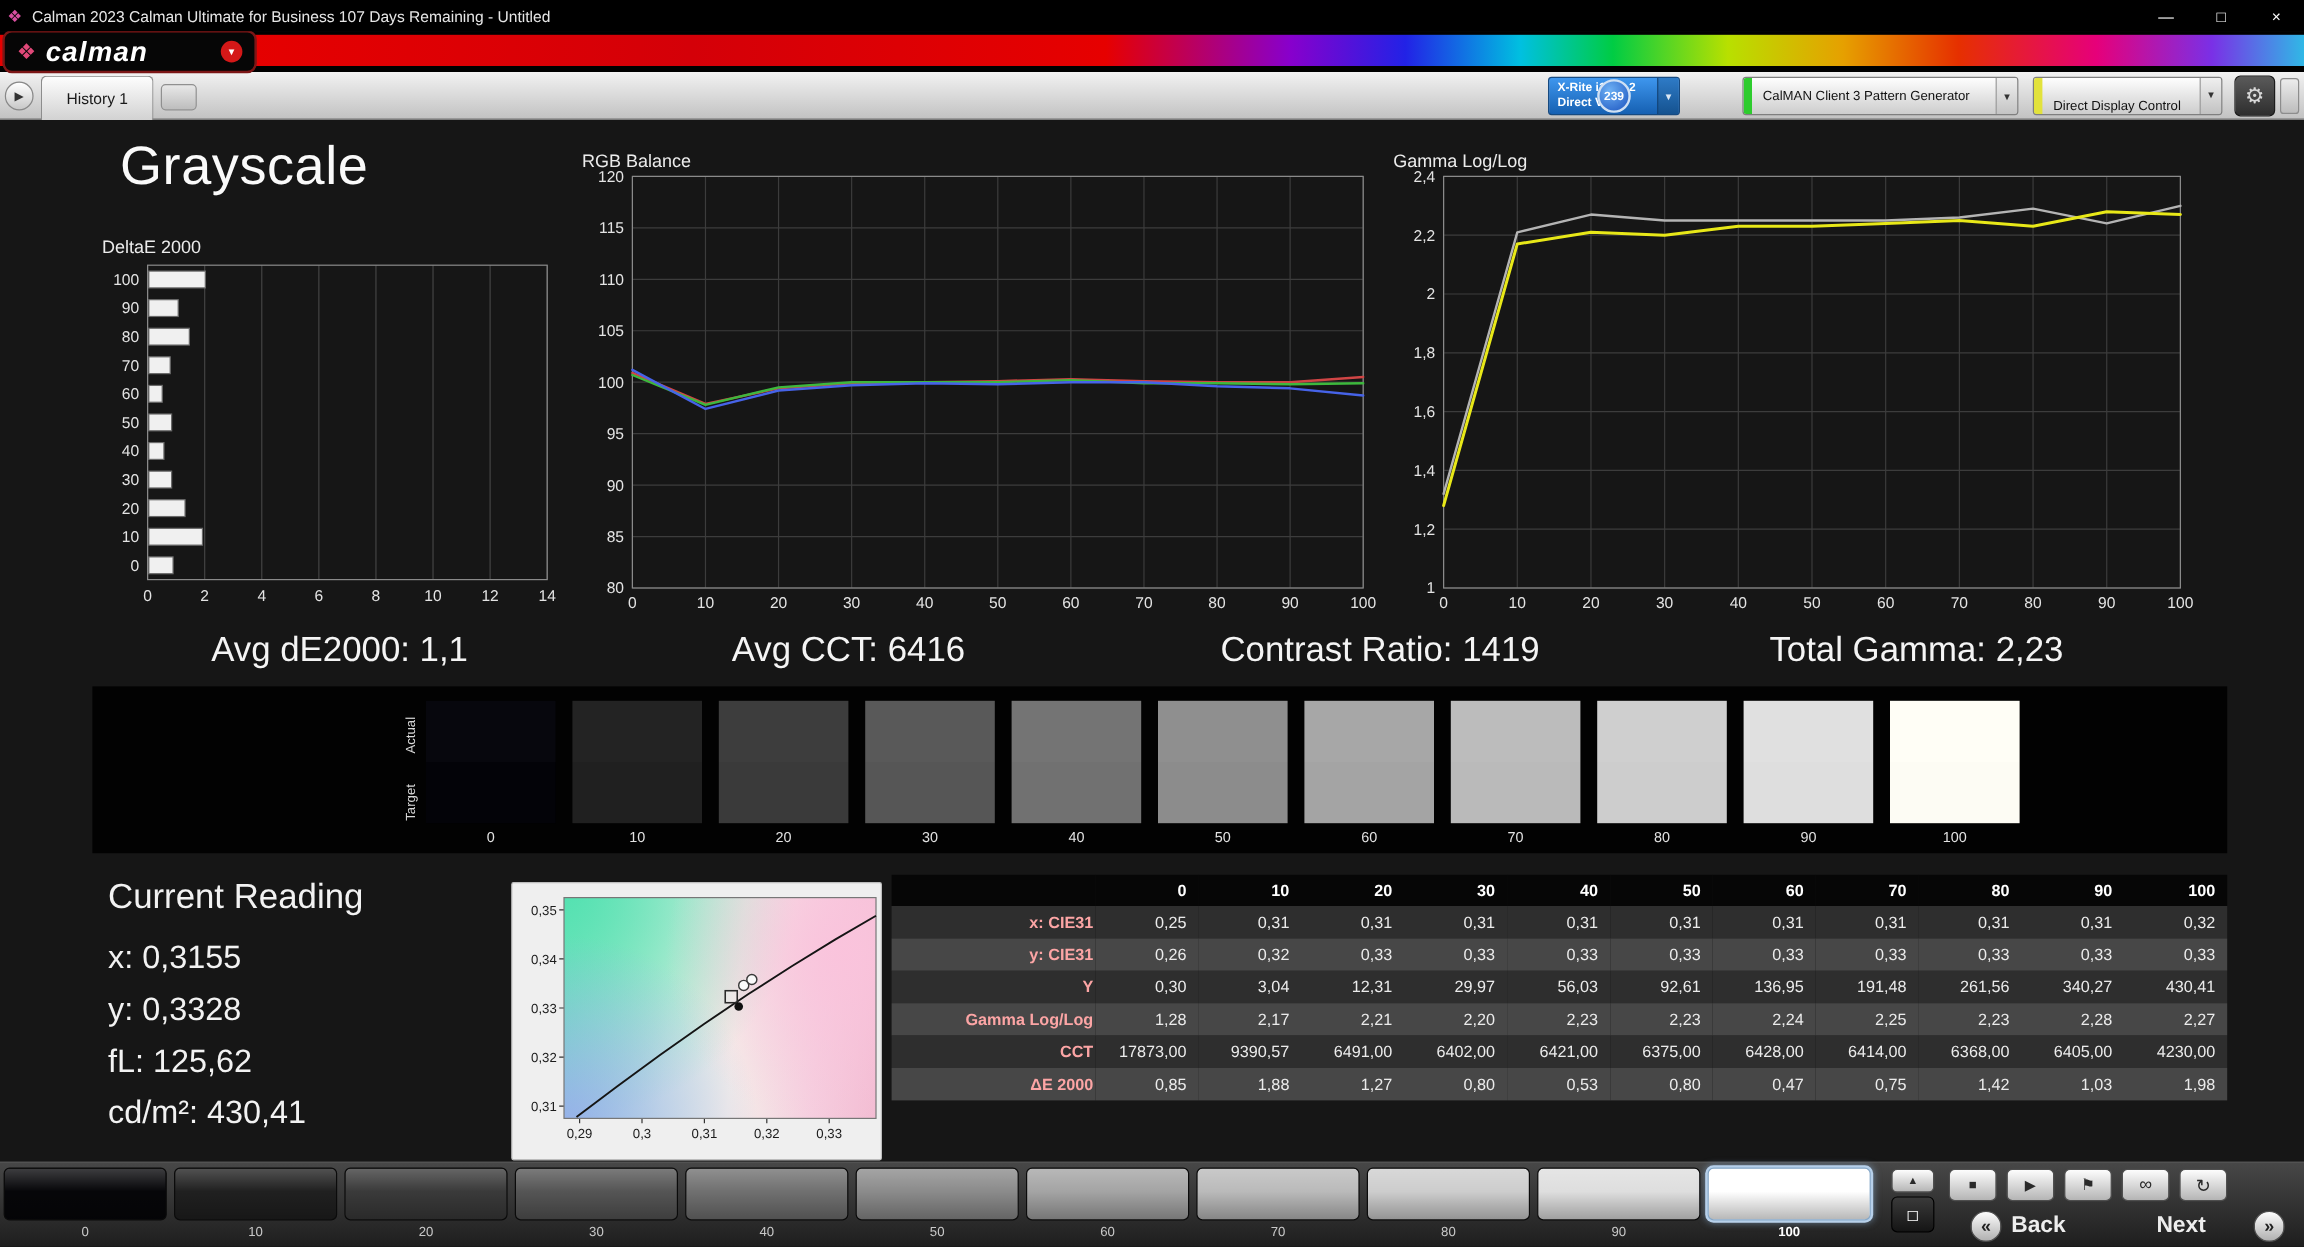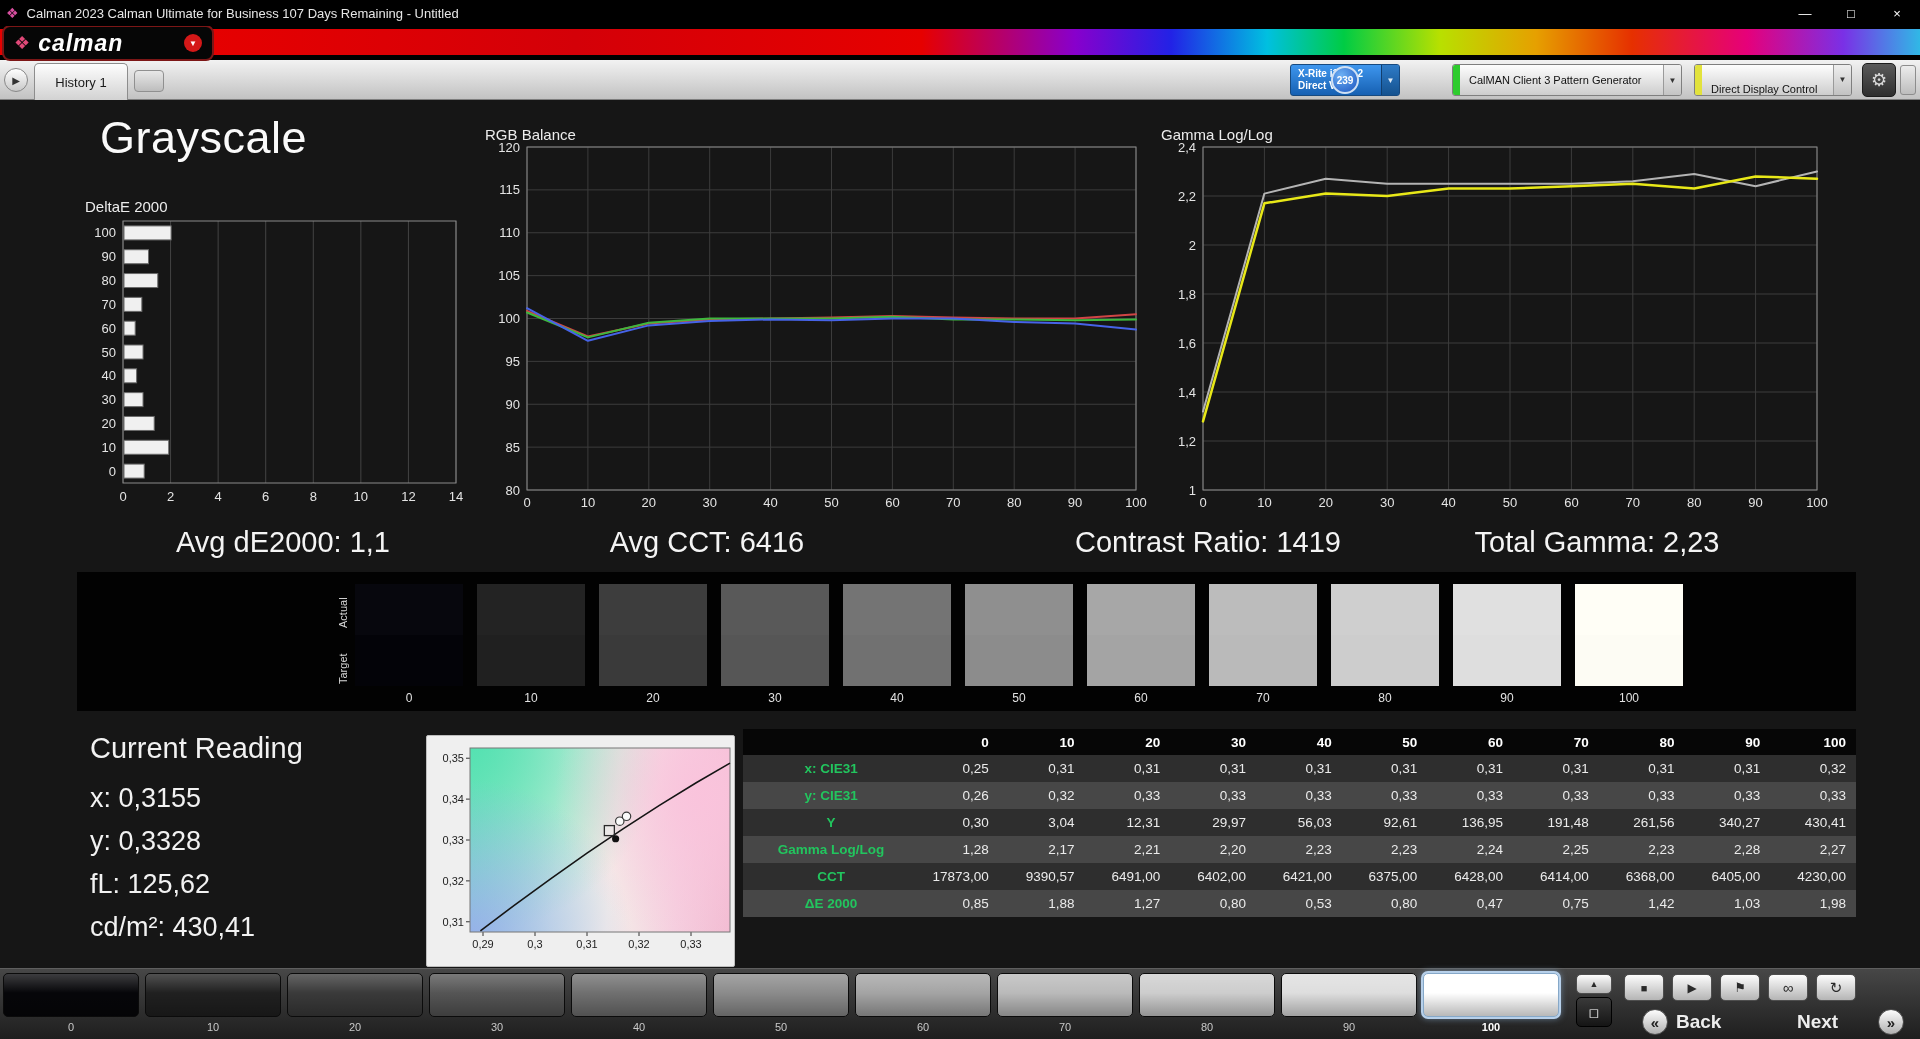--- a/index.html
+++ b/index.html
@@ -45,21 +45,21 @@
 #page-title{position:absolute;left:100px;top:112px;font-size:45px;font-weight:300;color:#fafafa;letter-spacing:0.5px;}
 .chart-title{position:absolute;font-size:15px;color:#ececec;}
 #title-deltae{left:85px;top:198px;width:385px;}
 #title-rgb{left:485px;top:126px;width:664px;}
 #title-gamma{left:1161px;top:126px;width:668px;}
 svg.chart{position:absolute;}
 #svg-deltae{left:85px;top:215px;}
 #svg-rgb{left:485px;top:140px;}
 #svg-gamma{left:1161px;top:140px;}
 .stat{position:absolute;top:526px;transform:translateX(-50%);font-size:29px;color:#f4f4f4;white-space:nowrap;}
-#stat-0{left:283px;} #stat-1{left:707px;} #stat-2{left:1208px;text-align:right;} #stat-3{left:1597px;}
+#stat-0{left:283px;} #stat-1{left:707px;} #stat-2{left:1150px;text-align:right;} #stat-3{left:1597px;}
 
 
 #swatch-strip{position:absolute;left:77px;top:572px;width:1779px;height:139px;background:#020202;}
 .vlabel{position:absolute;left:260px;writing-mode:vertical-rl;transform:rotate(180deg);font-size:11px;color:#d8d8d8;text-align:center;}
 #vlabel-actual{top:16px;height:50px;}
 #vlabel-target{top:72px;height:50px;}
 #swatch-row{position:absolute;left:278px;top:12px;display:flex;}
 .swatch-slot{width:122px;}
 .swatch{width:108px;height:102px;}
 .sw-half{width:108px;height:51px;}
@@ -77,21 +77,21 @@
   radial-gradient(circle at 90% 25%, rgba(250,195,220,.95), rgba(250,195,220,0) 55%),
   radial-gradient(circle at 0% 105%, rgba(150,165,240,.85), rgba(150,165,240,0) 50%),
   radial-gradient(circle at 0% -5%, rgba(80,225,175,.95), rgba(80,225,175,0) 60%),
   linear-gradient(95deg,#86e6c6,#d8efe2 35%,#f4efe9 55%,#f5cfdf 80%,#f2bcd2 100%);}
 #svg-cie{position:absolute;left:0;top:0;}
 
 
 #gs-table{position:absolute;left:743px;top:729px;width:1113px;border-collapse:collapse;table-layout:fixed;font-size:13.5px;}
 #gs-table th{height:26px;background:#060606;color:#fff;font-weight:bold;text-align:right;padding-right:10px;}
 #gs-table td{height:27px;color:#ebebeb;text-align:right;padding-right:10px;white-space:nowrap;}
-#gs-table td.row-label{text-align:center;padding-left:8px;padding-right:2px;font-weight:bold;color:#22c55e;}
+#gs-table td.row-label{text-align:right;padding-left:8px;padding-right:2px;font-weight:bold;color:#fca5a5;}
 #gs-table tbody tr:nth-child(odd){background:#2e2e2e;}
 #gs-table tbody tr:nth-child(even){background:#474747;}
 
 
 #bottombar{position:absolute;left:0;top:968px;width:1920px;height:71px;background:linear-gradient(#474747,#1e1e1e);border-top:1px solid #5f5f5f;}
 #patch-row{position:absolute;left:3px;top:4px;display:flex;}
 .patch-slot{width:142px;}
 .patch{width:136px;height:44px;border-radius:5px;border:1px solid #0b0b0b;background-image:linear-gradient(rgba(255,255,255,.22),rgba(255,255,255,0) 45%,rgba(0,0,0,.28));}
 .patch-label{width:136px;text-align:center;font-size:11px;color:#c9c9c9;margin-top:4px;}
 .patch-slot.selected .patch{box-shadow:0 0 0 2px #b7d0ea,0 0 6px 2px rgba(150,190,230,.5);border-color:#86a8c8;}

